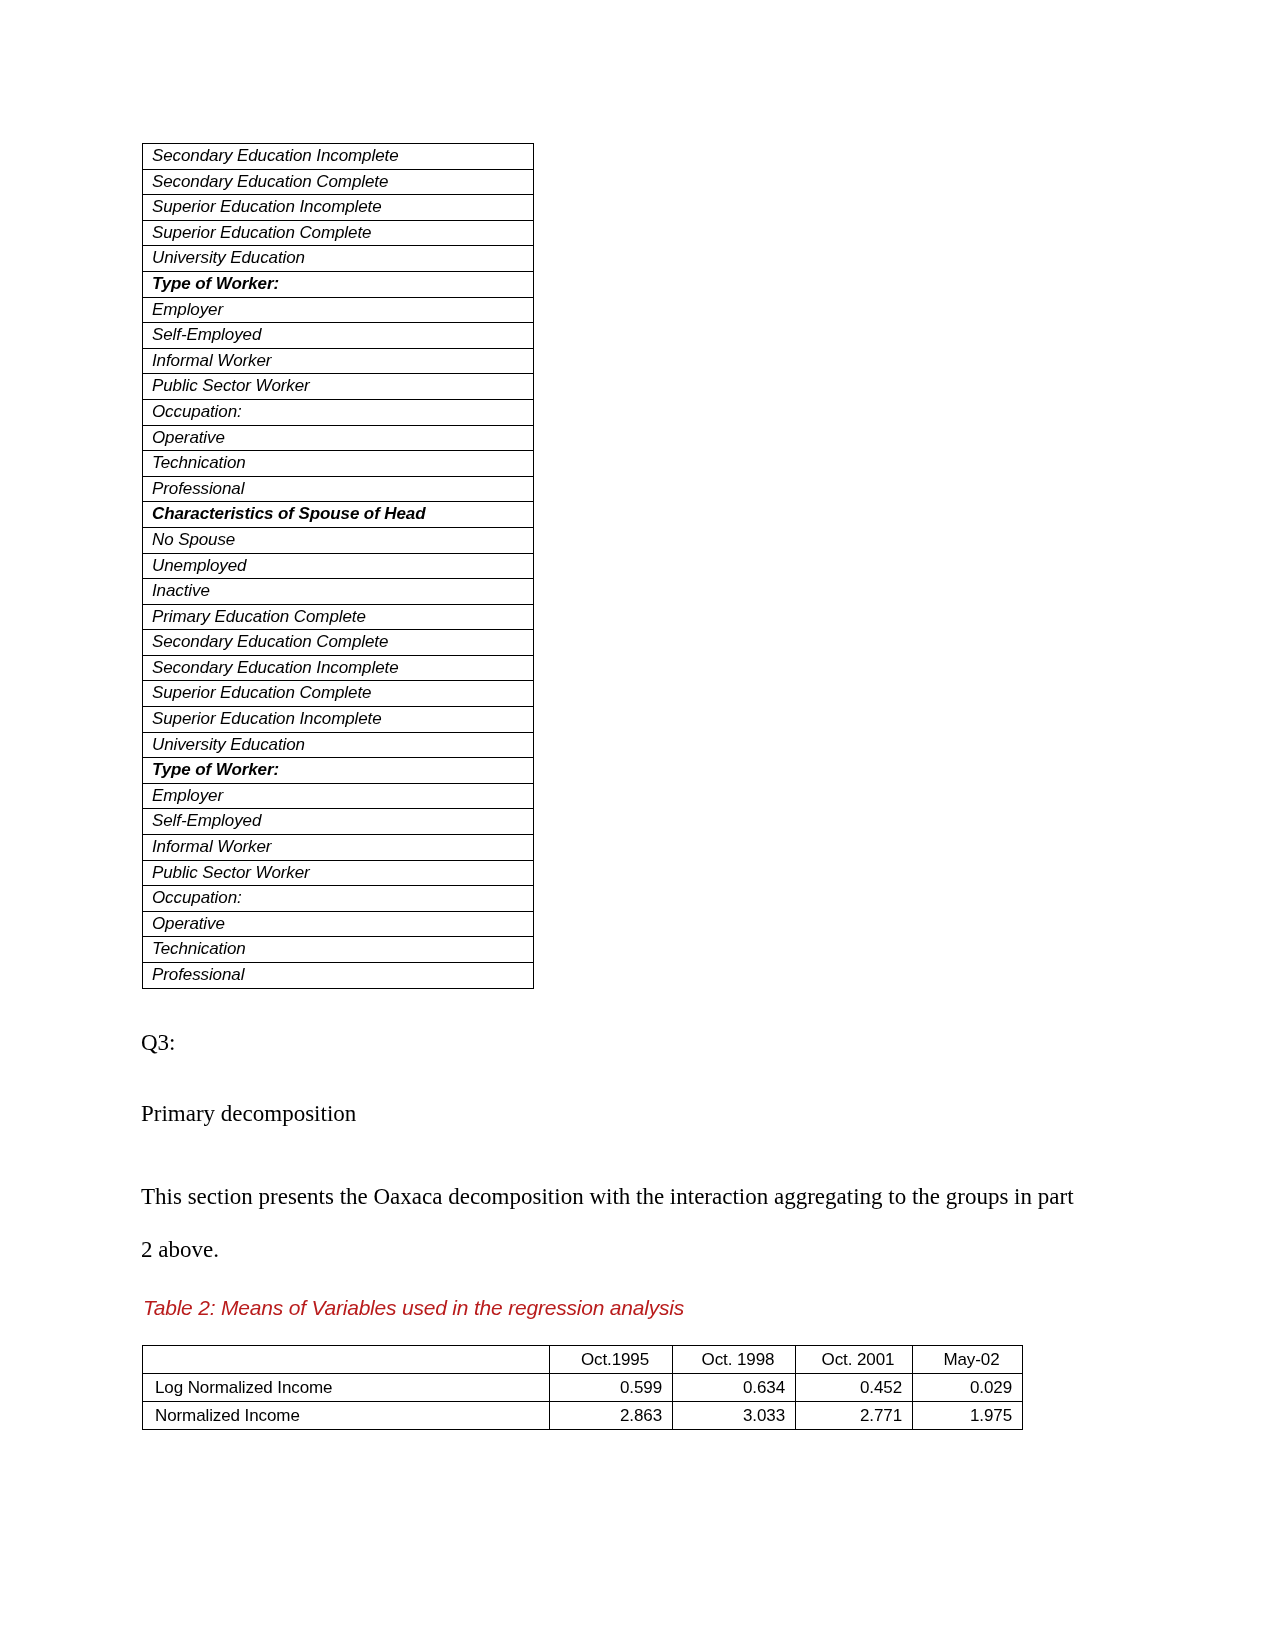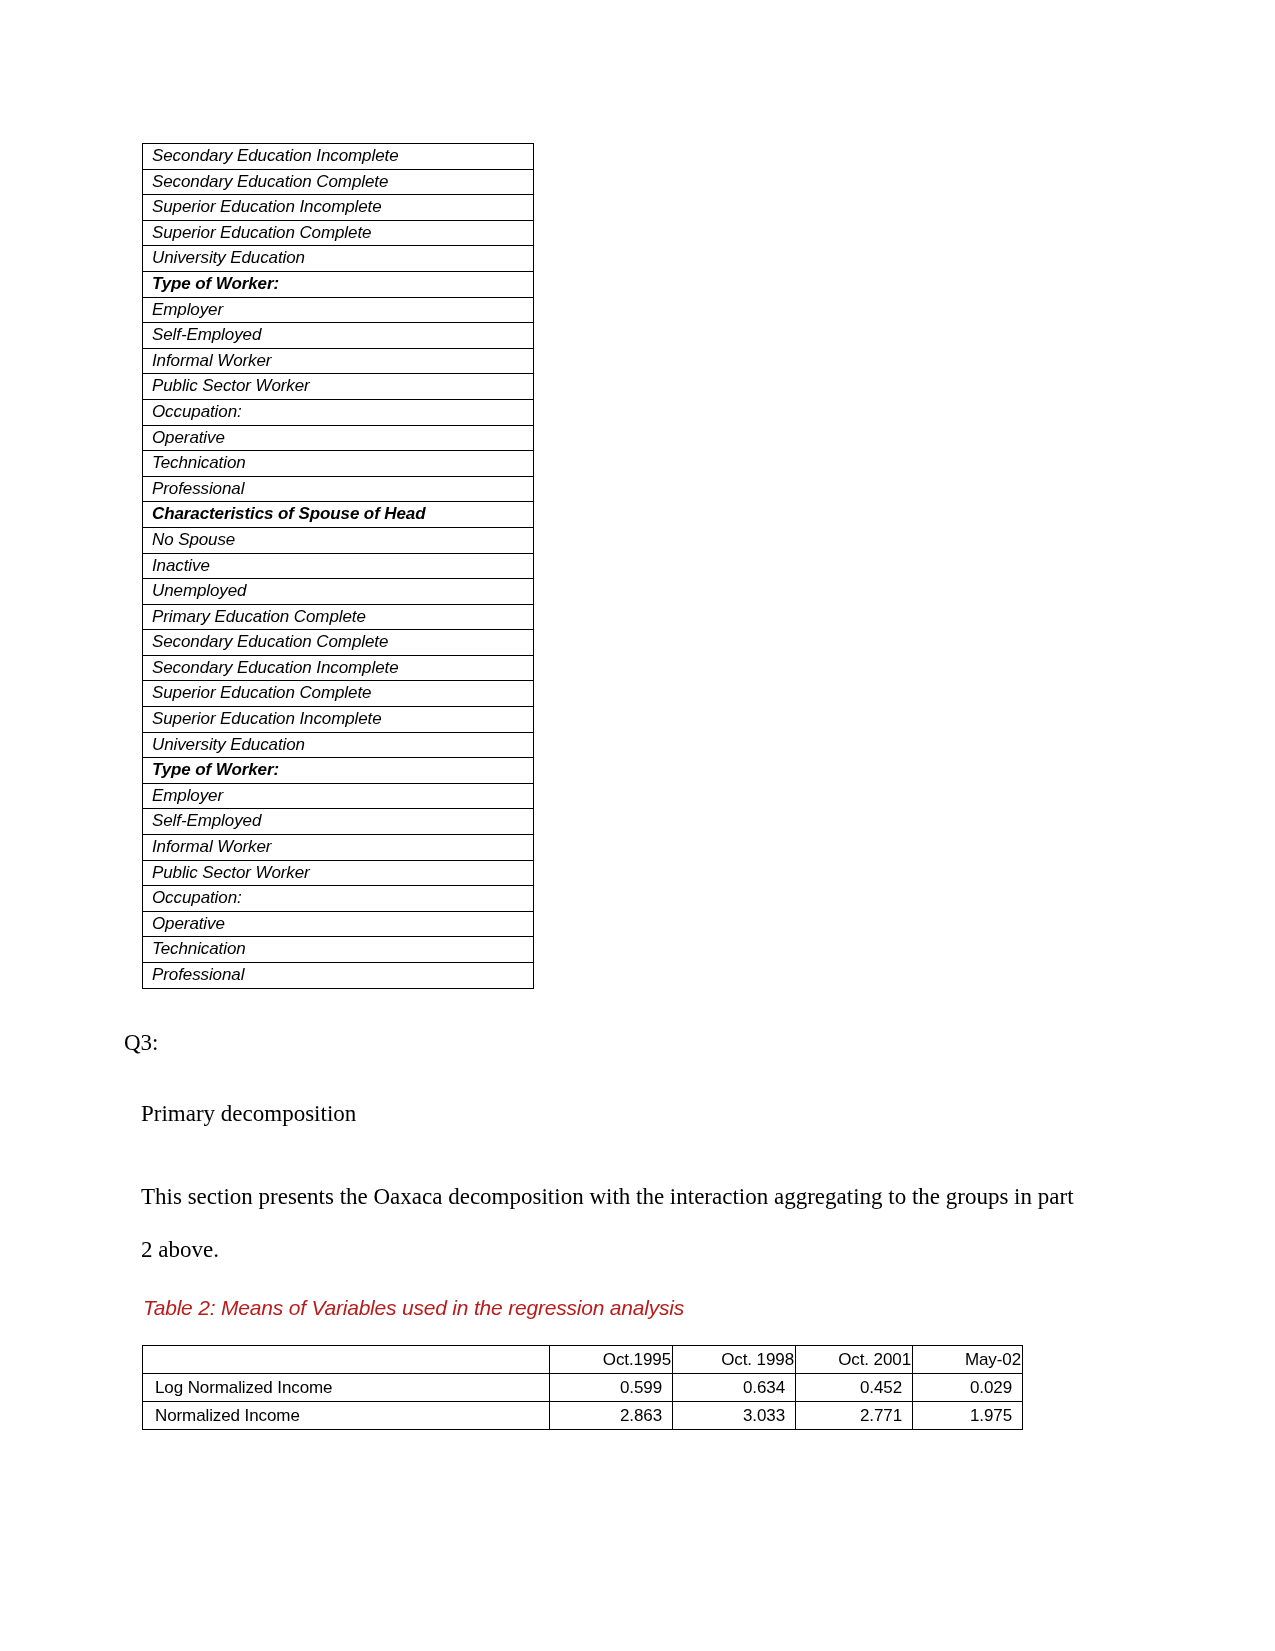--- a/index.html
+++ b/index.html
@@ -52,21 +52,21 @@
   }
 
   
   .body-text {
     position: absolute;
     font-family: "Liberation Serif", "DejaVu Serif", serif;
     font-size: 23px;
     color: #000000;
     line-height: 1.25;
   }
-  #q3-label   { left: 124px; top: 1029px; }
+  #q3-label   { left: 141px; top: 1029px; }
   #oaxaca-h   { left: 141px; top: 1100px; }
   #intro-p    {
     left: 141px;
     top: 1170px;
     width: 938px;
     line-height: 53px;
     text-align: left;
   }
 
   
@@ -105,21 +105,21 @@
   .means-table .lbl {
     text-align: left;
     padding-left: 12px;
     width: 393px;
   }
   .means-table .num {
     text-align: right;
     padding-right: 10px;
   }
   .means-table .hd {
-    text-align: right;
+    text-align: center;
     padding-left: 9px;
   }
   .col-a { width: 112px; }
   .col-b { width: 112px; }
   .col-c { width: 106px; }
   .col-d { width: 99px; }
   .blank-corner { border-left: 1px solid #000; }
 </style>
 </head>
 <body>
@@ -170,24 +170,24 @@
       <tr>
           <td>Professional</td>
         </tr>
       <tr>
           <td class="bold">Characteristics of Spouse of Head</td>
         </tr>
       <tr>
           <td>No Spouse</td>
         </tr>
       <tr>
+          <td>Unemployed</td>
+        </tr>
+      <tr>
           <td>Inactive</td>
-        </tr>
-      <tr>
-          <td>Unemployed</td>
         </tr>
       <tr>
           <td>Primary Education Complete</td>
         </tr>
       <tr>
           <td>Secondary Education Complete</td>
         </tr>
       <tr>
           <td>Secondary Education Incomplete</td>
         </tr>

